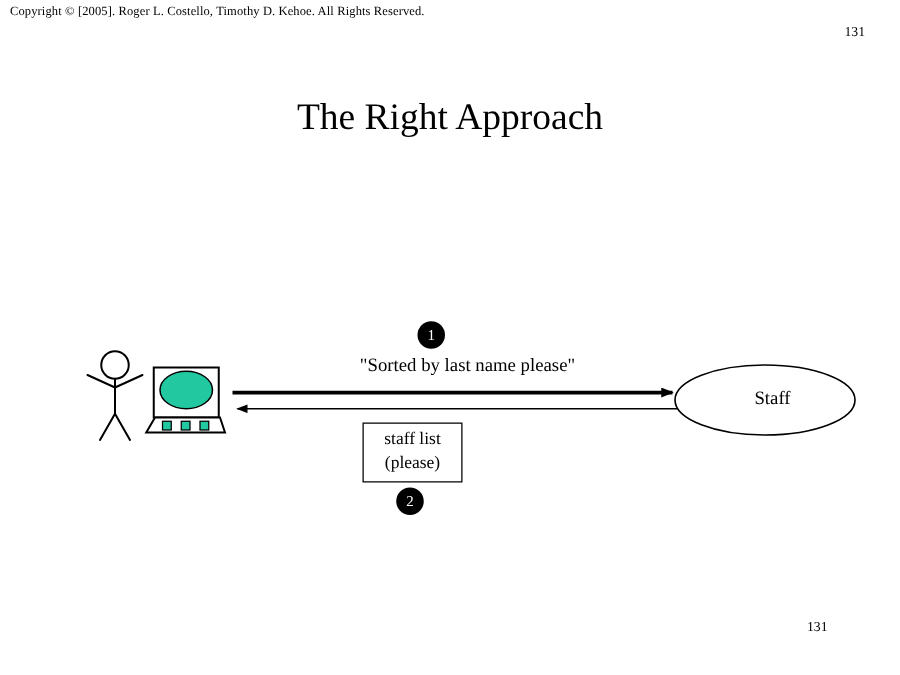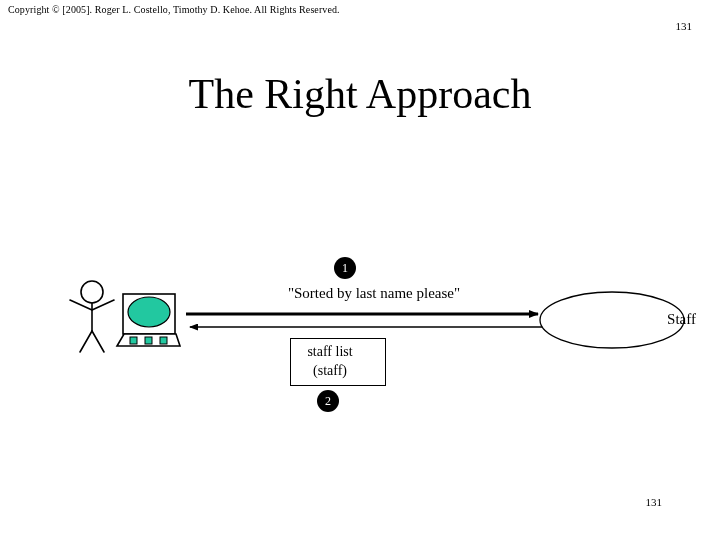--- a/index.html
+++ b/index.html
@@ -41,21 +41,21 @@
     line-height: 13px;
   }
 
   
   .slide-title {
     position: absolute;
     left: 0;
     top: 68px;
     width: 720px;
     text-align: center;
-    font-size: 42px;
+    font-size: 30px;
     line-height: 52px;
     font-weight: normal;
     font-family: "Liberation Serif", "DejaVu Serif", serif;
   }
 
   
   .diagram {
     position: absolute;
     left: 0;
     top: 0;
@@ -75,33 +75,33 @@
     text-align: center;
     font-size: 15px;
     line-height: 19px;
     white-space: nowrap;
   }
   .data-box {
     position: absolute;
     left: 290px;
     top: 338px;
     width: 66px;
-    padding: 3px 22px 5px 6px;
+    padding: 3px 6px 5px 6px;
     border: 1px solid #000000;
     text-align: center;
     font-size: 14px;
     line-height: 19px;
     background: #ffffff;
   }
   .actor-label {
     position: absolute;
     left: 540px;
     top: 309px;
     width: 156px;
-    text-align: right;
+    text-align: center;
     font-size: 15px;
     line-height: 21px;
   }
   .seq-num {
     position: absolute;
     width: 22px;
     height: 22px;
     border-radius: 50%;
     background: #000000;
     color: #ffffff;
@@ -163,20 +163,20 @@
     <ellipse cx="612" cy="320" rx="72" ry="28" fill="#ffffff" stroke="#000000" stroke-width="1.3"></ellipse>
   </svg>
 </div>
 
 <div class="msg-label">"Sorted by last name please"</div>
 
 <div class="seq-num one">1</div>
 
 <div class="data-box">
   <div>staff list</div>
-  <div>(staff)</div>
+  <div>(please)</div>
 </div>
 
 <div class="seq-num two">2</div>
 
 <div class="actor-label">Staff</div>
 
 <div class="page-num-bottom">131</div>
 
 </body></html>

